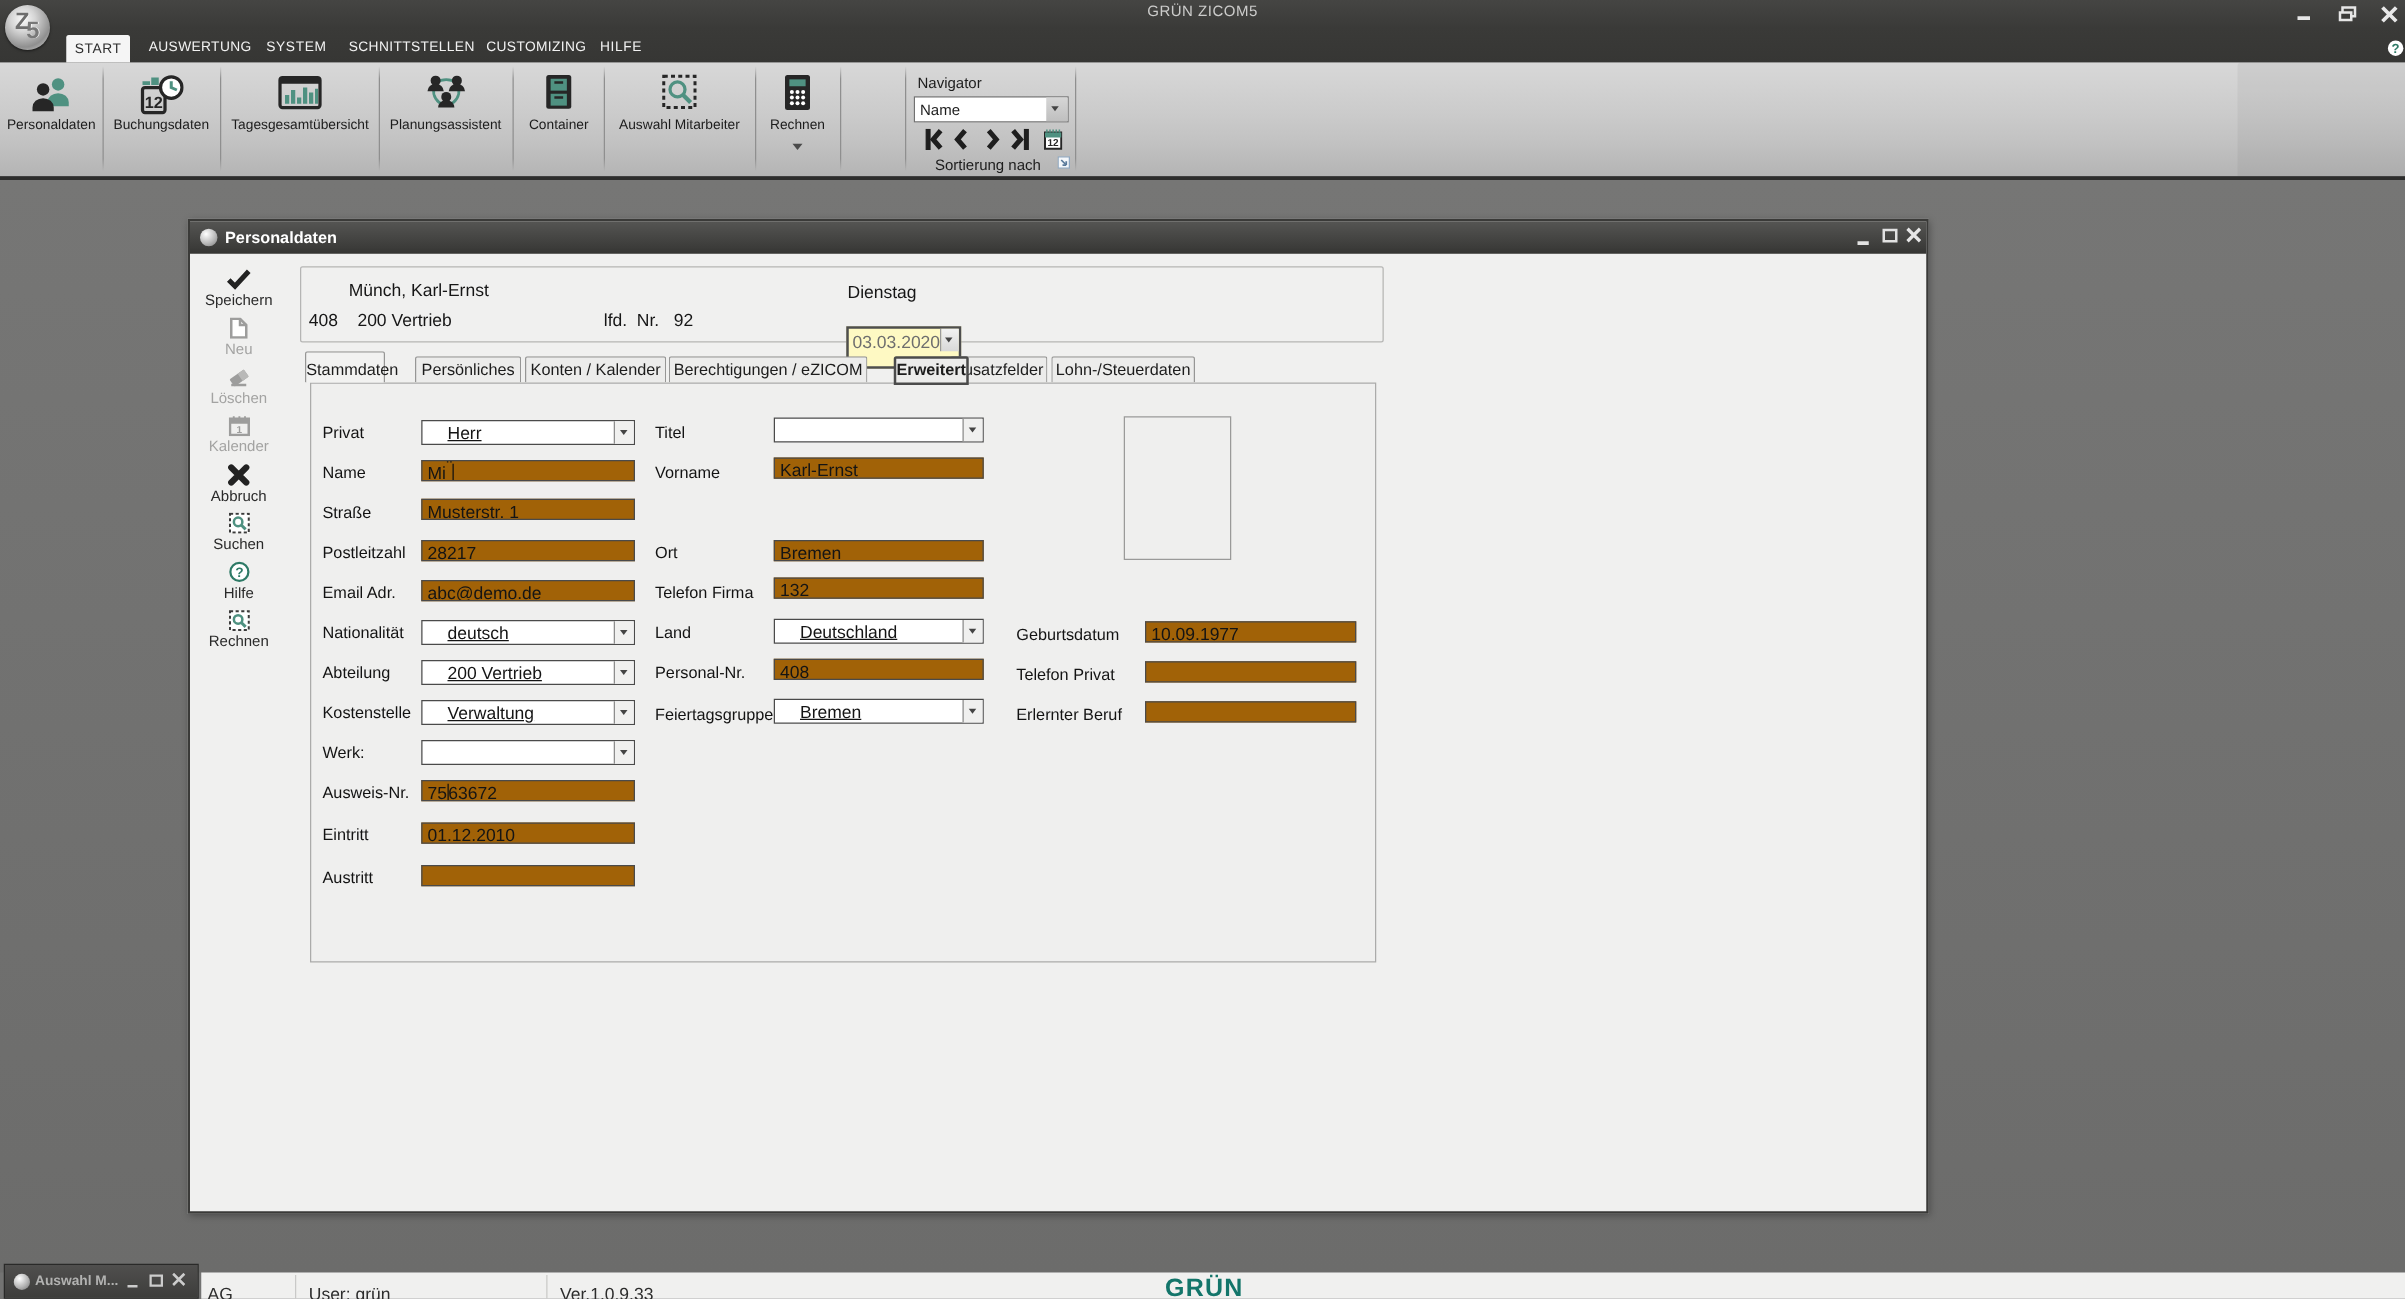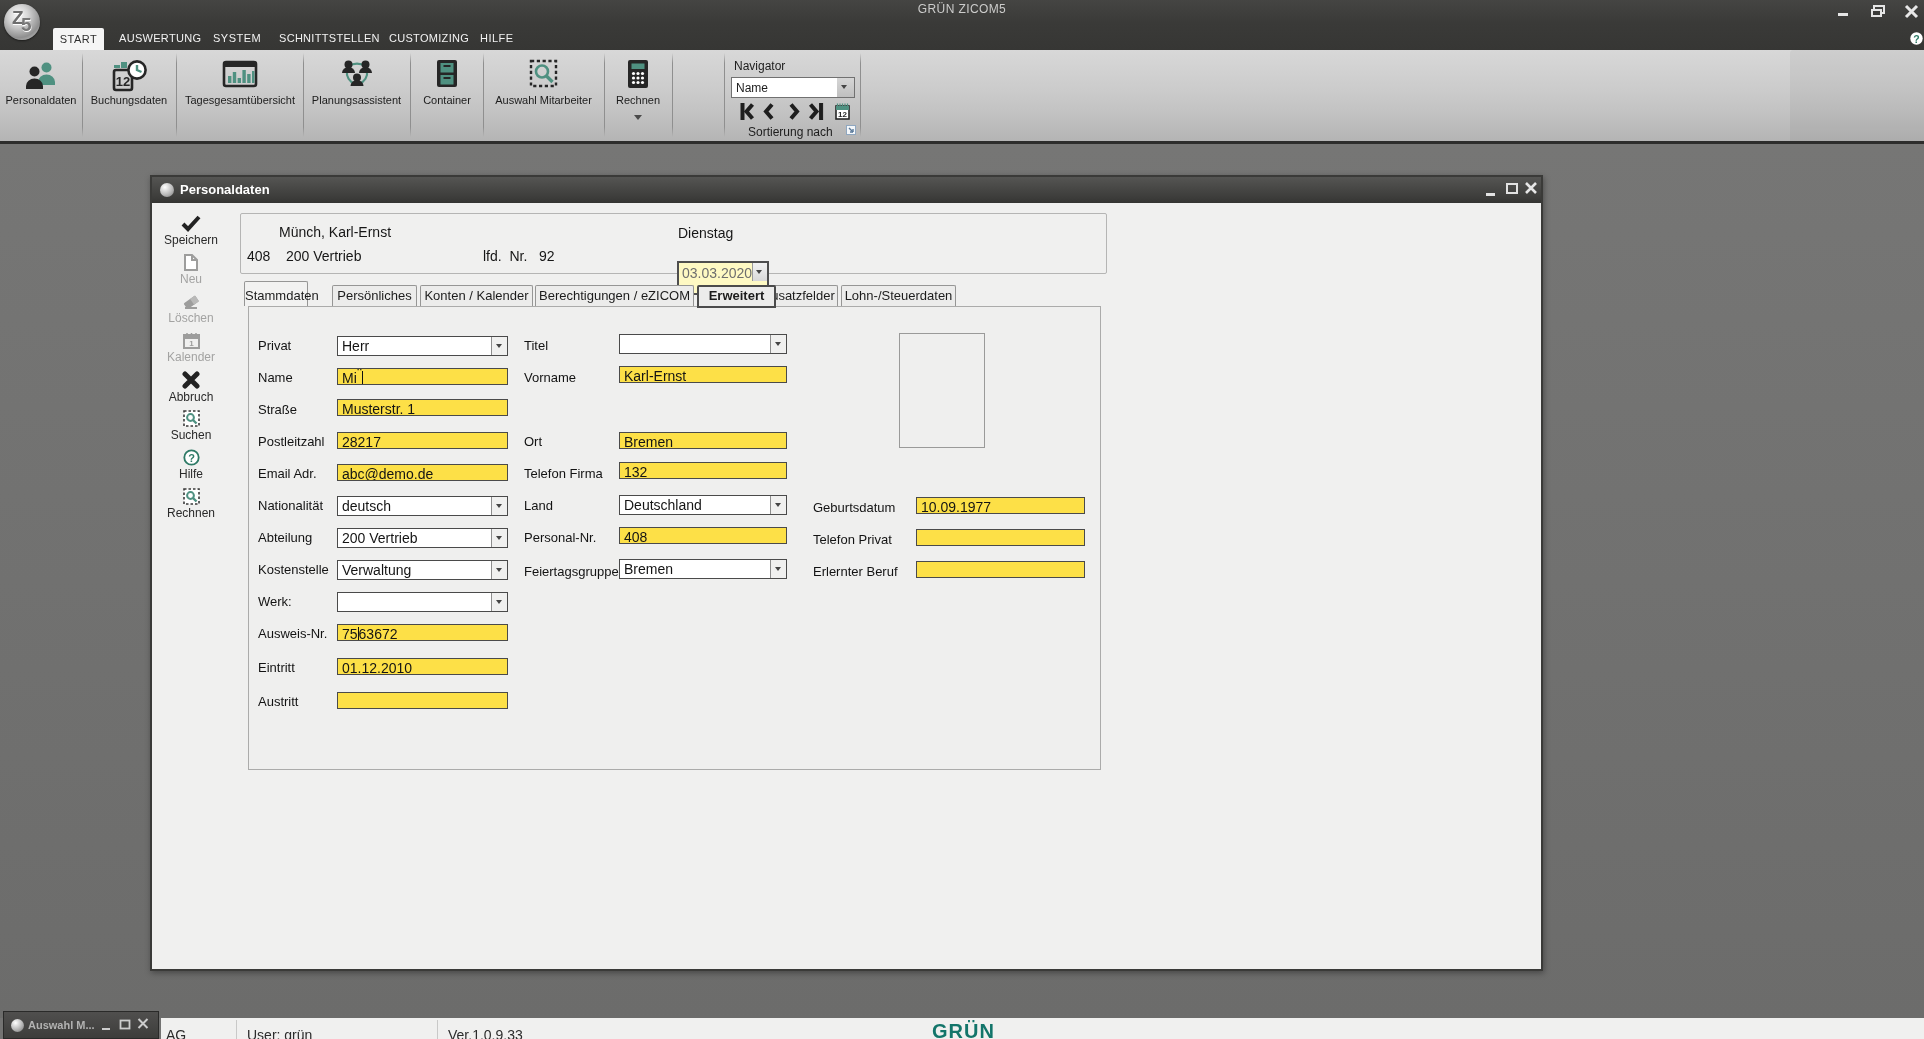--- a/index.html
+++ b/index.html
@@ -51,22 +51,22 @@
 #datecombo { position:absolute; left:525px; top:84px; width:92px; height:34px; background:#fef9c3; border:2px solid #4e4e4e; }
 #datecombo .txt { position:absolute; left:3px; top:2px; font-size:14px; color:#6e6e6e; }
 #datecombo .btn { position:absolute; right:0; top:0; width:15px; height:18px; background:linear-gradient(#f2f2f2,#d8d8d8); border-left:1px solid #9a9a9a; }
 
 .tab { position:absolute; top:108px; height:21px; white-space:nowrap; background:#ececeb; border:1px solid #969695; border-bottom:none; border-radius:2px 2px 0 0; font-size:13px; color:#1c1c1c; text-align:center; line-height:20px; }
 .tab.active { top:104px; height:25px; background:#f2f2f1; line-height:27px; z-index:3; }
 .tab.focus { font-weight:bold; border:2px solid #4b4b4b; border-bottom:2px solid #4b4b4b; height:23px; z-index:3; line-height:18px; }
 
 #panel { position:absolute; left:96px; top:129px; width:853px; height:464px; border:1px solid #ababaa; background:#efefee; z-index:2; }
 .flabel { position:absolute; white-space:nowrap; font-size:13px; color:#131313; }
-.tinput { position:absolute; white-space:nowrap; overflow:hidden; height:17px; background:#fde047; border:1px solid #4a4a4a; font-size:14px; color:#141414; padding:1px 0 0 4px; line-height:17px; }
-.combo  { position:absolute; white-space:nowrap; height:20px; background:#fff; border:1px solid #4a4a4a; font-size:14px; color:#141414; padding:1px 0 0 4px; line-height:17px; }
+.tinput { position:absolute; white-space:nowrap; overflow:hidden; height:17px; background:#a16207; border:1px solid #4a4a4a; font-size:14px; color:#141414; padding:1px 0 0 4px; line-height:17px; }
+.combo  { position:absolute; white-space:nowrap; height:20px; background:#fff; border:1px solid #4a4a4a; font-size:14px; color:#141414; padding:1px 0 0 20px; line-height:17px;text-decoration:underline; }
 .combo .btn { position:absolute; right:0; top:0; width:16px; height:18px; background:#f0f0ef; border-left:1px solid #8d8d8d; }
 .caret { display:inline-block; width:1px; height:14px; background:#111; vertical-align:-2px; }
 #photo { position:absolute; left:650px; top:26px; width:86px; height:115px; border:1px solid #9a9a99; }
 
 #miniwin { position:absolute; left:3px; top:1011px; width:156px; height:28px; background:linear-gradient(#504f4e,#3d3d3b); border:1px solid #2a2a29; }
 #miniwin .t { position:absolute; left:24px; top:7px; color:#b2b2b1; font-weight:bold; font-size:11px; }
 #miniicon { position:absolute; left:7px; top:7px; width:13px; height:13px; border-radius:50%; background:radial-gradient(circle at 35% 30%, #fff, #b5b5b5 55%, #6f6f6f); }
 
 #statusbar { position:absolute; left:161px; top:1018px; width:1763px; height:21px; background:#f0f0ef; font-size:14px; color:#2c2c2c; }
 #statusbar .sep { position:absolute; top:2px; width:1px; height:19px; background:#c9c9c8; }
@@ -326,21 +326,21 @@
       <div class="txt">03.03.2020</div>
       <div class="btn">
         <div class="darr" style="left:3px;top:7px"></div>
       </div>
     </div>
 
   <div class="tab active" style="left:92px;width:64px">Stammdaten</div>
   <div class="tab" style="left:180px;width:85px">Persönliches</div>
   <div class="tab" style="left:268px;width:113px">Konten / Kalender</div>
   <div class="tab" style="left:383px;width:159px">Berechtigungen / eZICOM</div>
-  <div class="tab focus" style="left:545px;width:79px">Erweitert</div>
+  <div class="tab focus" style="left:563px;width:60px">Erweitert</div>
   <div class="tab" style="left:608px;width:78px">Zusatzfelder</div>
   <div class="tab" style="left:689px;width:115px">Lohn-/Steuerdaten</div>
 
   <div id="panel">
     <div id="photo"></div>
     <div class="flabel" style="left:9px;top:31px">Privat</div>
     <div class="combo" style="left:88px;top:29px;width:171px">Herr<div class="btn">
           <div class="darr" style="left:4px;top:7px"></div>
         </div></div>
     <div class="flabel" style="left:275px;top:31px">Titel</div>

